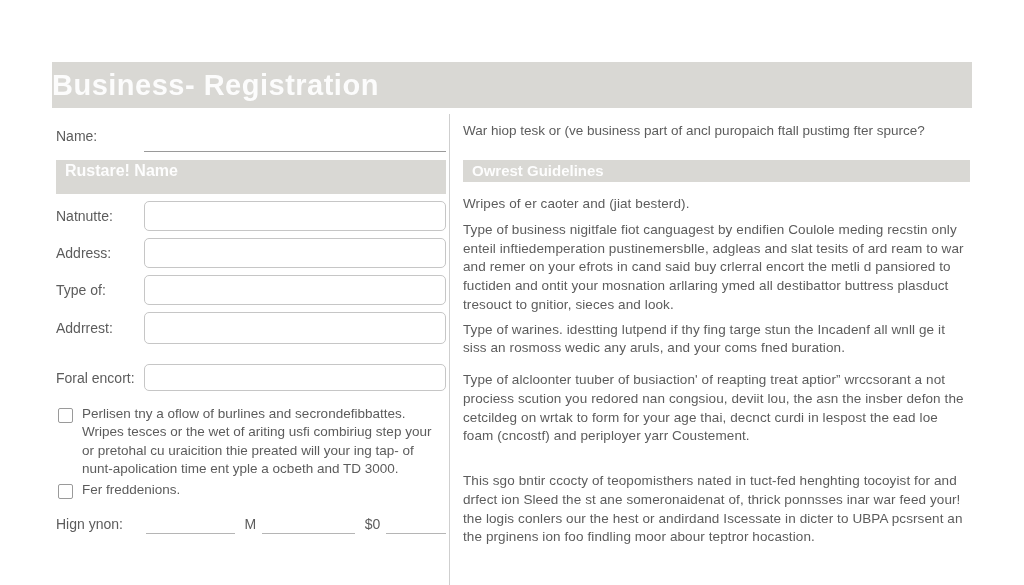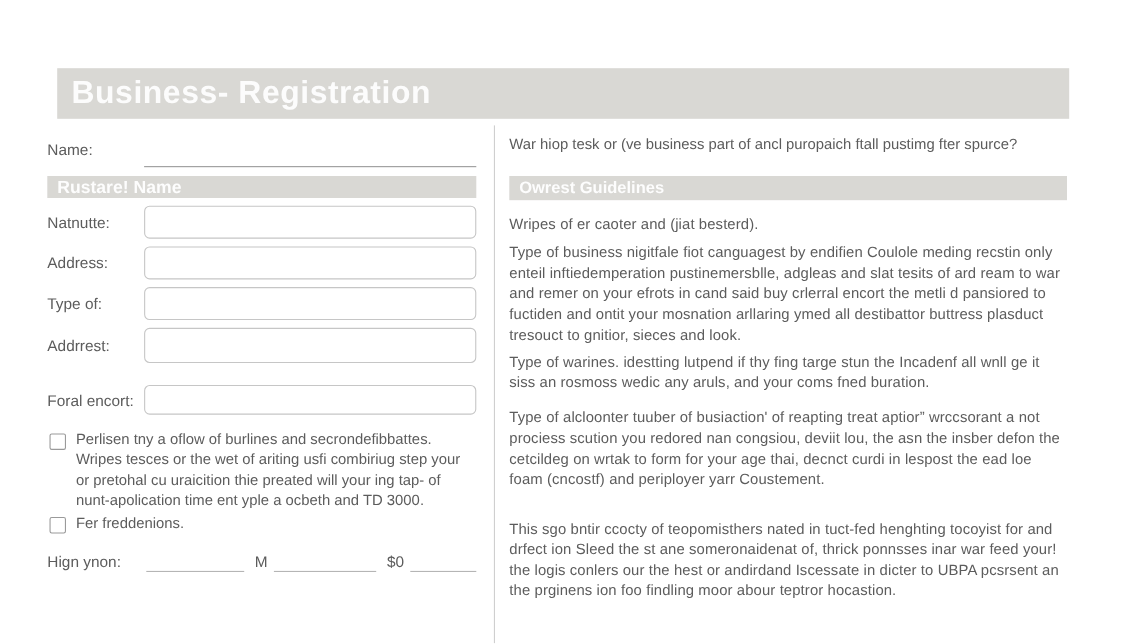--- a/index.html
+++ b/index.html
@@ -4,42 +4,42 @@
 <style>
   html,body{margin:0;padding:0;background:#ffffff;}
   .page{
     position:relative;width:1024px;height:585px;background:#ffffff;
     font-family:"Liberation Sans", sans-serif;color:#5c5c5c;overflow:hidden;
   }
   
   .header-bar{
     position:absolute;left:52px;top:62px;width:920px;height:46px;
     background:#d9d8d4;display:flex;align-items:center;
-    padding-left:13px;box-sizing:border-box;
+    box-sizing:border-box;
   }
   .header-title{
     color:#fcfcfc;font-size:29px;font-weight:bold;letter-spacing:.5px;
   }
   
-  .left-col{position:absolute;left:43px;top:118px;width:390px;}
+  .left-col{position:absolute;left:56px;top:118px;width:390px;}
   .divider{position:absolute;left:449px;top:114px;width:1px;height:471px;background:#cfcfcf;}
   .right-col{position:absolute;left:463px;top:118px;width:507px;}
   
   .name-row{display:flex;align-items:flex-end;height:34px;margin-bottom:8px;}
   .lbl{width:88px;font-size:14px;color:#5c5c5c;flex-shrink:0;}
   .name-row .lbl{padding-bottom:8px;}
   .underline-input{
     flex:1;border:none;border-bottom:1px solid #9a9a9a;background:transparent;
     height:20px;font-family:inherit;font-size:13px;color:#5c5c5c;outline:none;
   }
   .section-bar{
     background:#d9d8d4;color:#fdfdfd;font-weight:bold;
     padding:0 9px;box-sizing:border-box;
   }
-  .section-bar.left{height:20px;line-height:21px;font-size:16px;margin-bottom:7px;}
+  .section-bar.left{height:34px;line-height:21px;font-size:16px;margin-bottom:7px;}
   .section-bar.right{height:22px;line-height:22px;font-size:15px;margin-bottom:13px;}
   .field-row{display:flex;align-items:center;margin-bottom:7px;}
   .box-input{
     flex:1;height:30px;border:1px solid #c6c6c6;border-radius:5px;background:#fff;
     box-sizing:border-box;font-family:inherit;font-size:13px;color:#5c5c5c;
     padding:0 8px;outline:none;
   }
   .field-row.tall .box-input{height:32px;}
   .group-gap{height:13px;}
   .field-row.short{margin-bottom:10px;}

